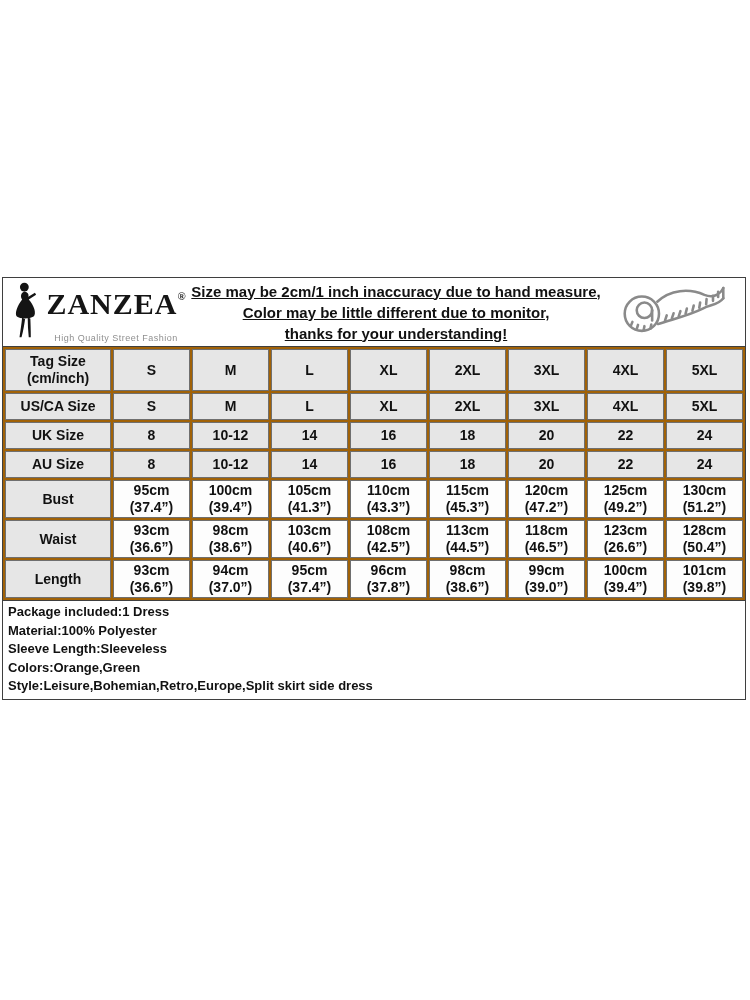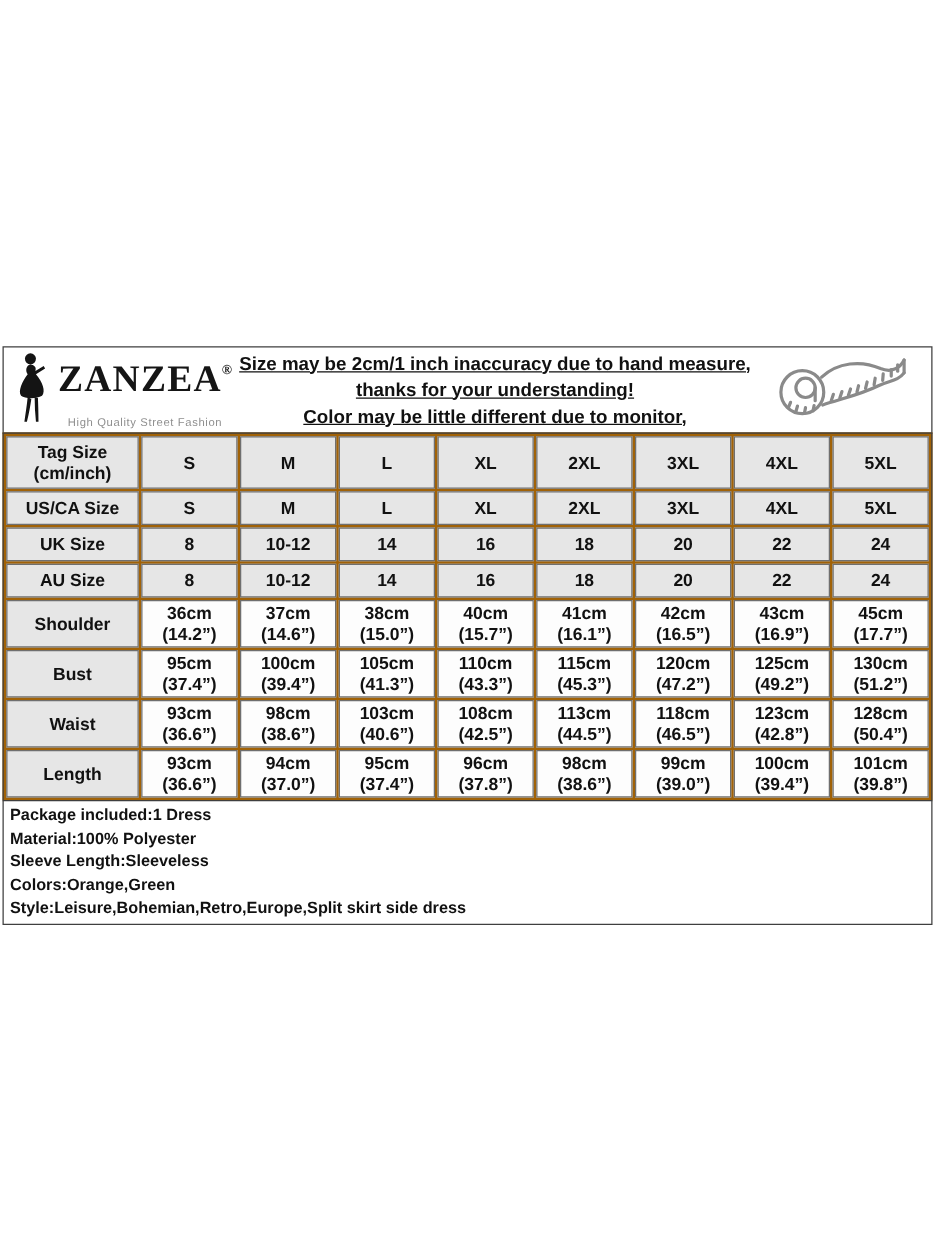--- a/index.html
+++ b/index.html
@@ -90,22 +90,22 @@
         </svg>
       </span>
       <span class="logo-text">
         <span class="brand-line"><span>ZANZEA</span><sup>®</sup></span>
         <div class="tagline">High Quality Street Fashion</div>
       </span>
     </div>
 
     <div class="notice">
       <div>Size may be 2cm/1 inch inaccuracy due to hand measure,</div>
+      <div>Color may be little different due to monitor,</div>
       <div>thanks for your understanding!</div>
-      <div>Color may be little different due to monitor,</div>
     </div>
 
     <div class="tape">
       <svg width="128" height="60" viewBox="0 0 134 70" aria-hidden="true">
         <g stroke="#8a8a8a" stroke-width="3" fill="none" stroke-linecap="round" stroke-linejoin="round">
           <circle cx="33" cy="37" r="20"></circle>
           <circle cx="36" cy="33" r="9"></circle>
           <path d="M45,33 L45,45"></path>
           <path d="M51,23 C66,9 88,7 106,15 C116,19 124,15 128,7"></path>
           <path d="M52,49 C70,43 88,39 104,31 C114,26 122,27 128,19"></path>
@@ -180,39 +180,20 @@
       <td>8</td>
       <td>10-12</td>
       <td>14</td>
       <td>16</td>
       <td>18</td>
       <td>20</td>
       <td>22</td>
       <td>24</td>
     </tr>
     <tr class="measure">
-      <td class="row-label">Shoulder</td>
-      <td>36cm
-(14.2”)</td>
-      <td>37cm
-(14.6”)</td>
-      <td>38cm
-(15.0”)</td>
-      <td>40cm
-(15.7”)</td>
-      <td>41cm
-(16.1”)</td>
-      <td>42cm
-(16.5”)</td>
-      <td>43cm
-(16.9”)</td>
-      <td>45cm
-(17.7”)</td>
-    </tr>
-    <tr class="measure">
       <td class="row-label">Bust</td>
       <td>95cm
 (37.4”)</td>
       <td>100cm
 (39.4”)</td>
       <td>105cm
 (41.3”)</td>
       <td>110cm
 (43.3”)</td>
       <td>115cm
@@ -232,21 +213,21 @@
 (38.6”)</td>
       <td>103cm
 (40.6”)</td>
       <td>108cm
 (42.5”)</td>
       <td>113cm
 (44.5”)</td>
       <td>118cm
 (46.5”)</td>
       <td>123cm
-(42.8”)</td>
+(26.6”)</td>
       <td>128cm
 (50.4”)</td>
     </tr>
     <tr class="measure">
       <td class="row-label">Length</td>
       <td>93cm
 (36.6”)</td>
       <td>94cm
 (37.0”)</td>
       <td>95cm

